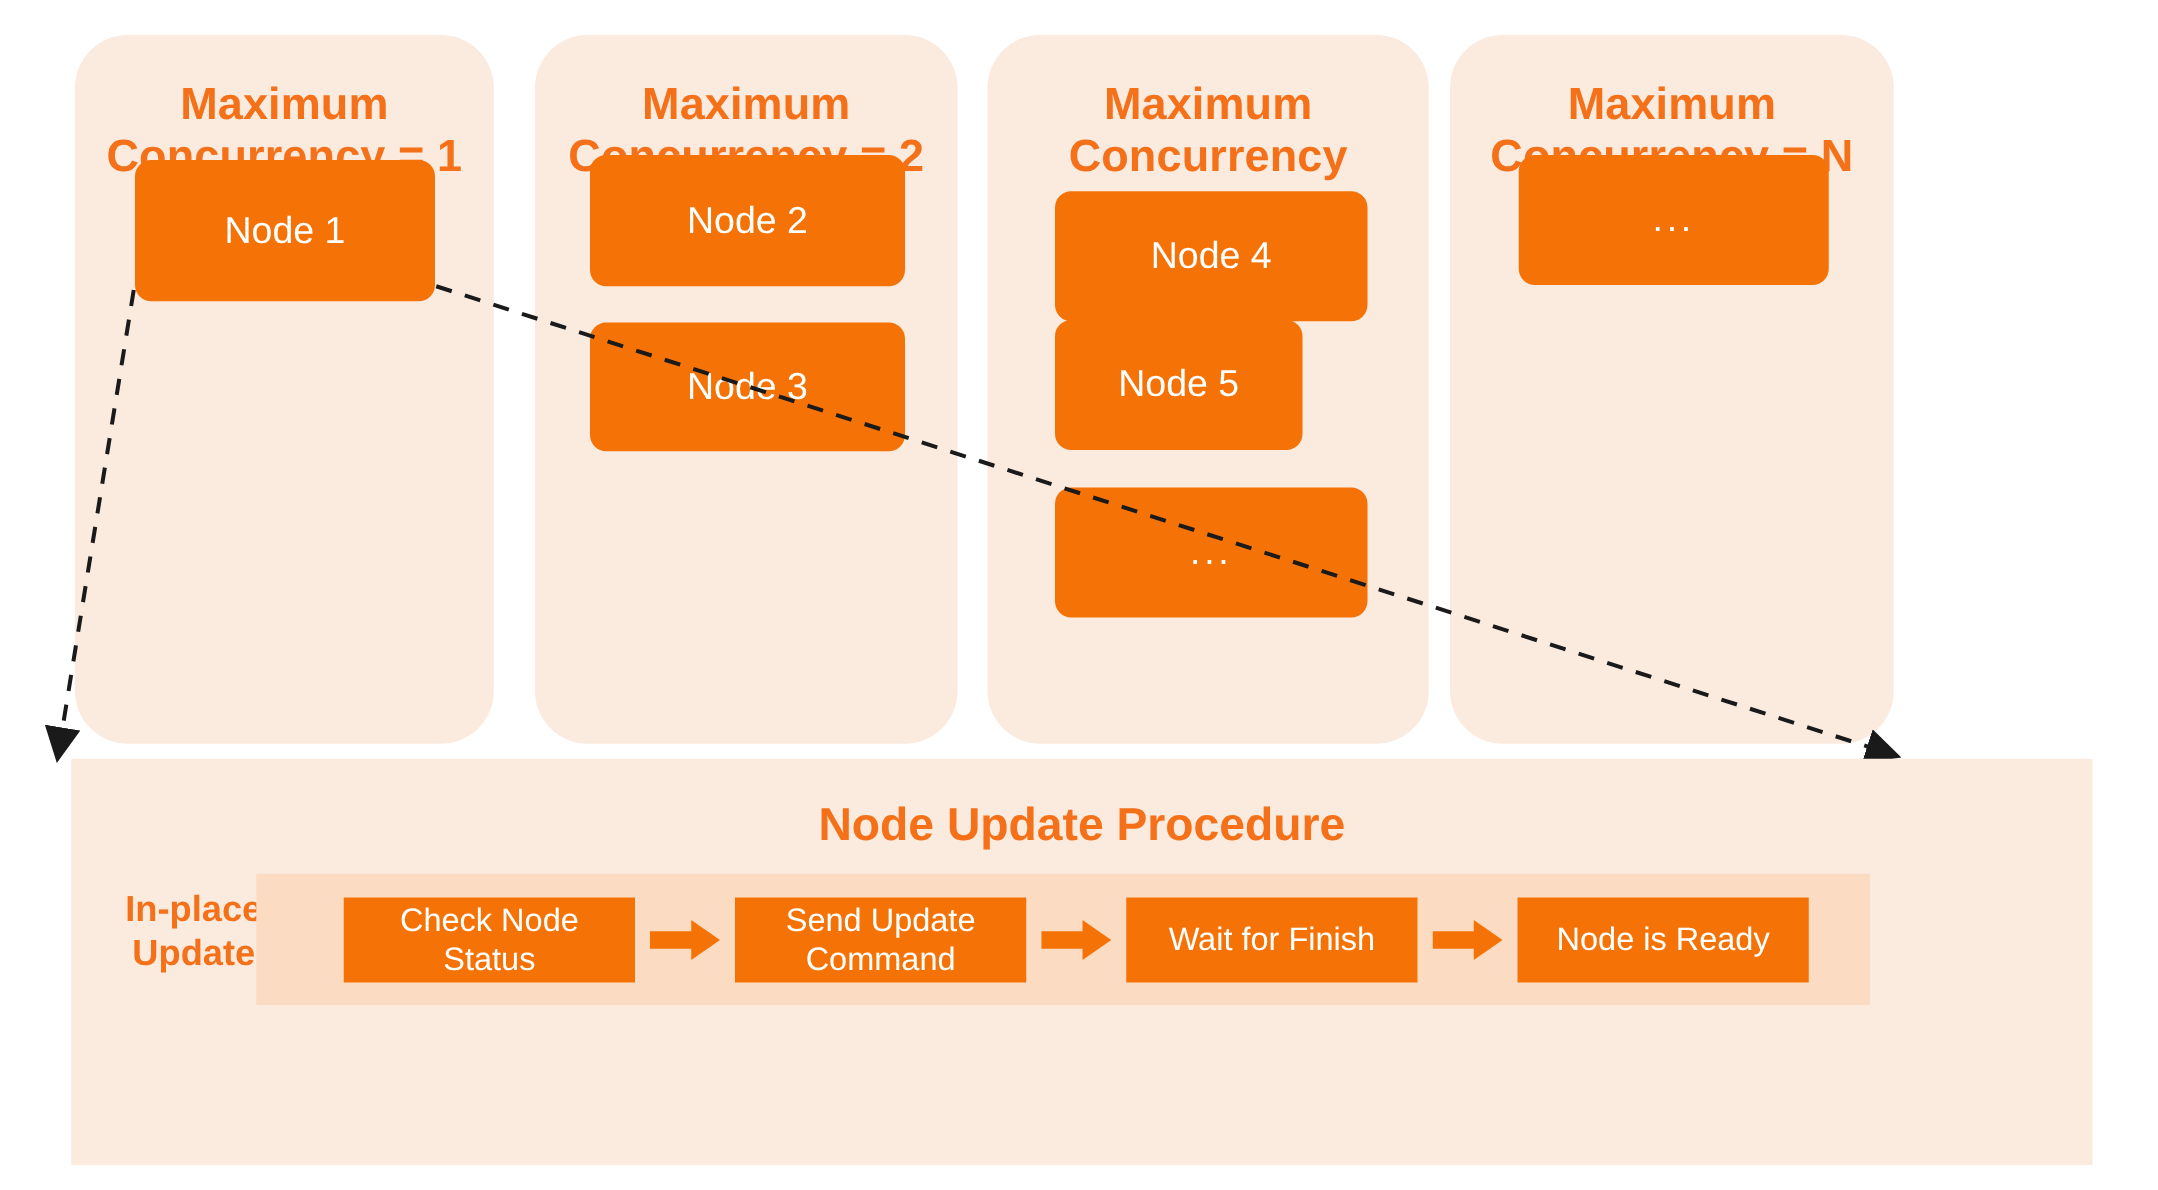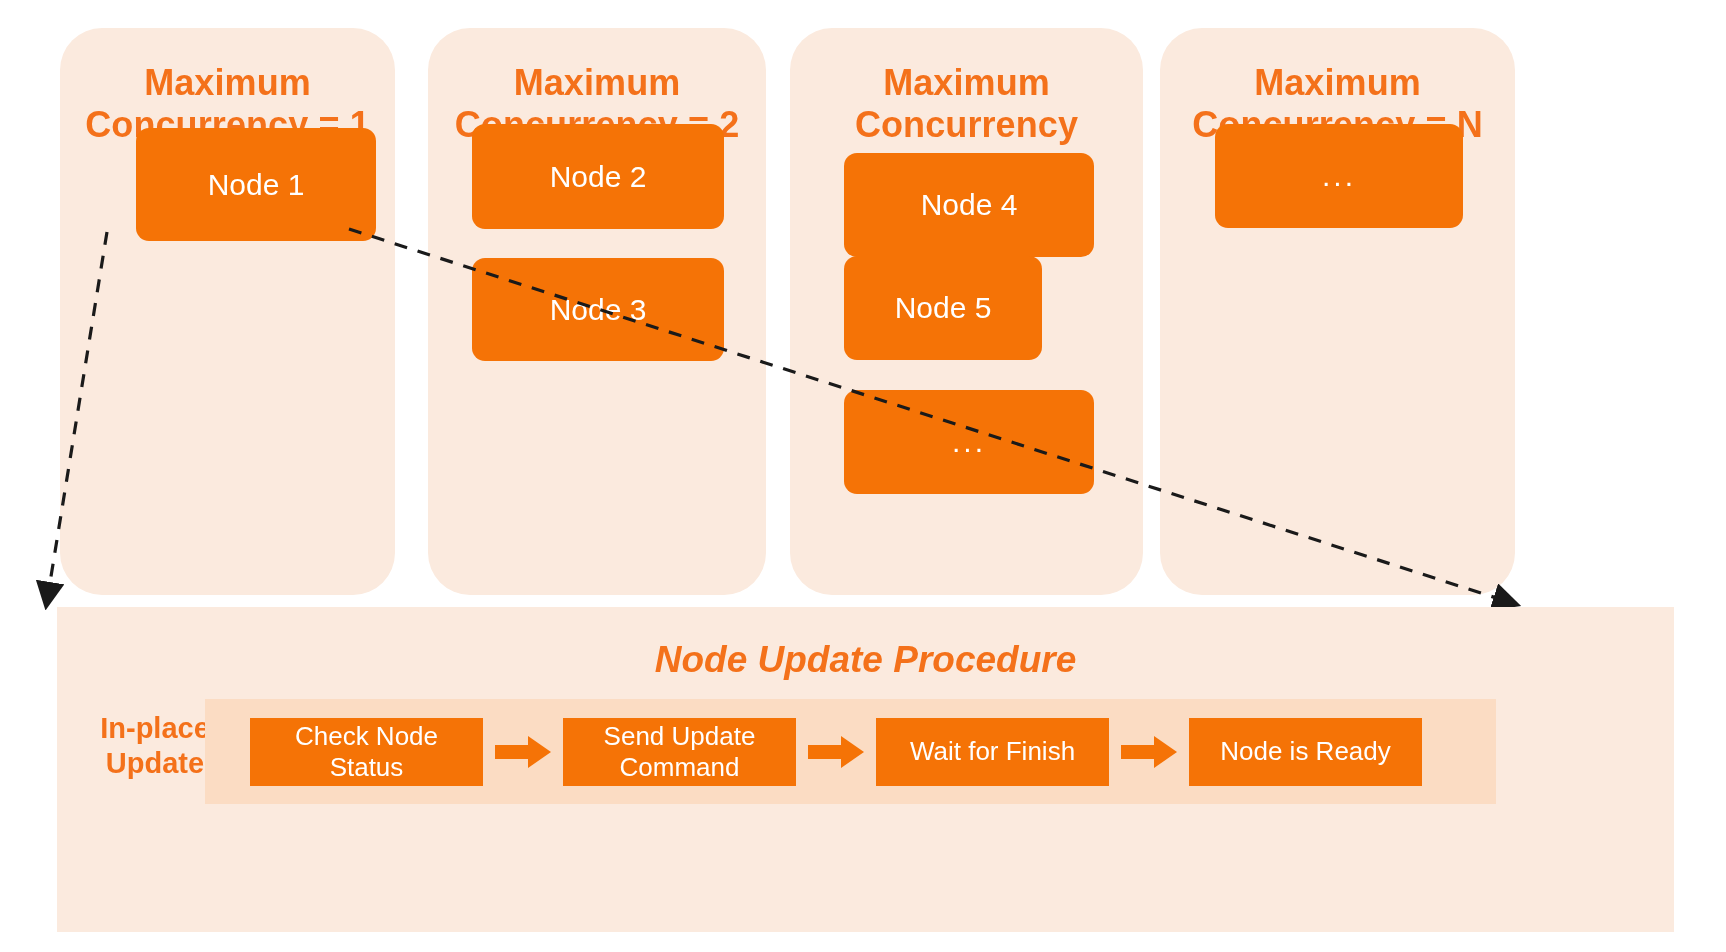--- a/index.html
+++ b/index.html
@@ -72,21 +72,20 @@
   }
   #procedure-title {
     position: absolute;
     left: 0;
     right: 0;
     top: 32px;
     text-align: center;
     color: #f4711a;
     font-size: 37px;
     font-weight: bold;
-    font-style: italic;
   }
   #inplace-label {
     position: absolute;
     left: 18px;
     top: 104px;
     width: 160px;
     text-align: center;
     color: #f4711a;
     font-size: 29px;
     font-weight: bold;
@@ -96,21 +95,21 @@
   #steps-strip {
     position: absolute;
     left: 148px;
     top: 92px;
     width: 1291px;
     height: 105px;
     background: #fbdcc3;
     display: flex;
     align-items: center;
     justify-content: flex-start;
-    padding-left: 45px;
+    padding-left: 70px;
     box-sizing: border-box;
   }
   .step-box {
     background: #f57306;
     color: #ffffff;
     font-size: 26px;
     display: flex;
     align-items: center;
     justify-content: center;
     text-align: center;
@@ -139,21 +138,21 @@
   }
 </style>
 </head>
 <body>
 
 <div id="stage">
 
   <div class="column" style="left:60px; width:335px;">
     <div class="col-title">Maximum
 Concurrency = 1</div>
-    <div class="node-box" style="left:48px; top:100px; width:240px; height:113px;margin-left:28px;">Node 1</div>
+    <div class="node-box" style="left:48px; top:100px; width:240px; height:113px;">Node 1</div>
   </div>
 
   <div class="column" style="left:428px; width:338px;">
     <div class="col-title">Maximum
 Concurrency = 2</div>
     <div class="node-box" style="left:44px; top:96px; width:252px; height:105px;">Node 2</div>
     <div class="node-box" style="left:44px; top:230px; width:252px; height:103px;">Node 3</div>
   </div>
 
   <div class="column" style="left:790px; width:353px;">

